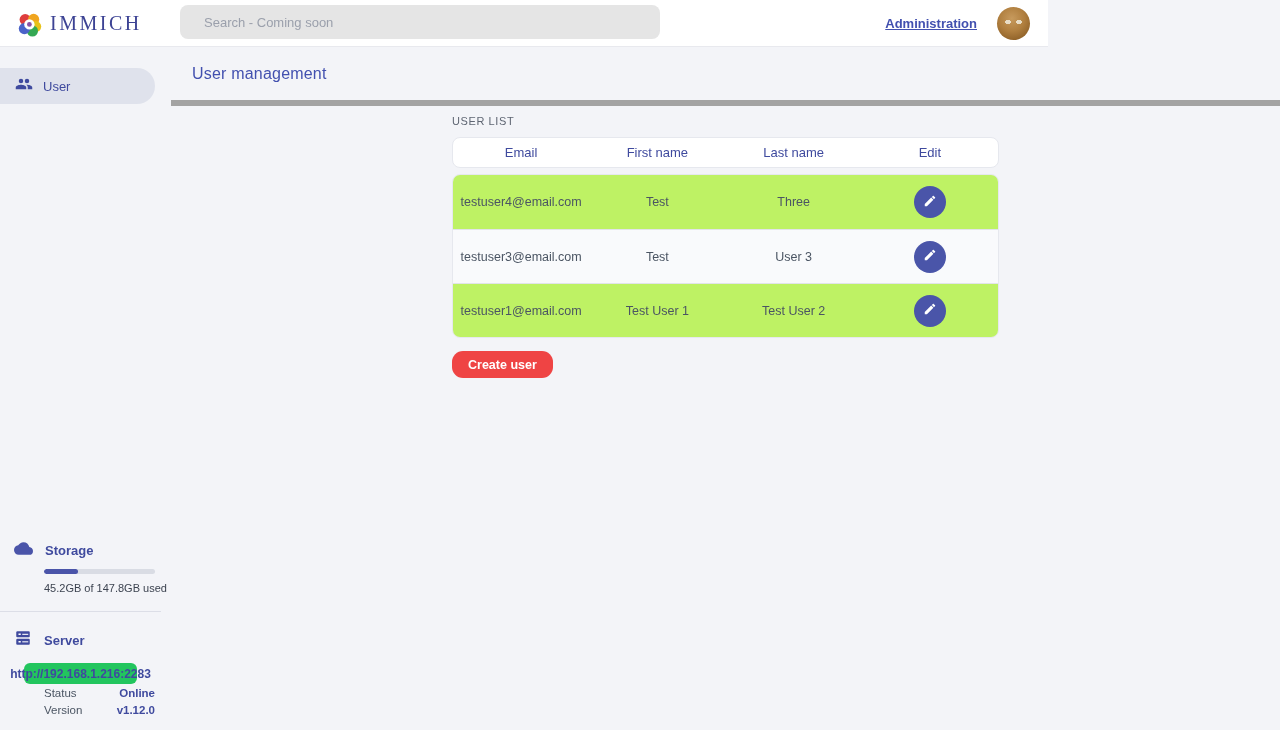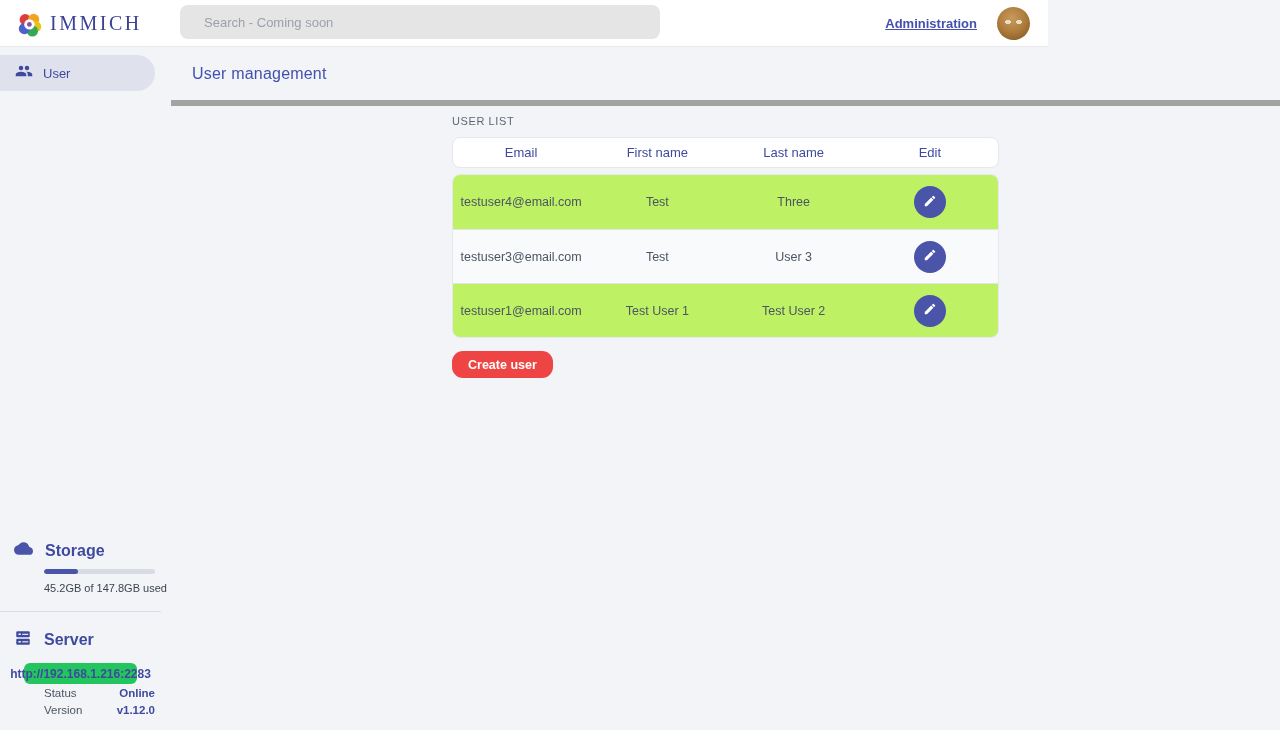--- a/index.html
+++ b/index.html
@@ -53,30 +53,30 @@
     background:
       radial-gradient(ellipse 5px 4px at 6px 4px, rgba(240,235,220,.85) 0 60%, transparent 61%),
       radial-gradient(ellipse 5px 4px at 17px 4px, rgba(240,235,220,.85) 0 60%, transparent 61%);
   }
 
   
   .sidebar {
     position: absolute; left: 0; top: 47px; width: 171px; height: 683px;
   }
   .side-item {
-    margin-top: 8px; width: 155px; height: 36px;
+    margin-top: 21px; width: 155px; height: 36px;
     background: #dfe2ec; border-radius: 0 18px 18px 0;
     display: flex; align-items: center; gap: 10px; padding-left: 15px;
     cursor: pointer;
   }
   .side-item-label { font-size: 13px; font-weight: 500; color: #3f4a9e; }
 
   .side-bottom { position: absolute; left: 0; bottom: 0; width: 171px; padding-bottom: 12px; }
   .side-section-head { display: flex; align-items: center; gap: 12px; padding-left: 14px; }
-  .side-section-title { font-size: 16px; font-weight: 700; color: #3f4a9e; }
+  .side-section-title { font-size: 13px; font-weight: 700; color: #3f4a9e; }
 
   .progress-track {
     margin: 7px 16px 0 44px; height: 5px; border-radius: 3px; background: #d9dce4;
     overflow: hidden;
   }
   .progress-fill { height: 100%; background: #4a54a9; border-radius: 3px; width: 30%; }
   .usage-text { margin: 8px 0 0 44px; font-size: 11px; color: #3c4350; }
 
   .side-divider { margin: 17px 10px 17px 0; border: none; border-top: 1px solid #dcdee7; }
 

